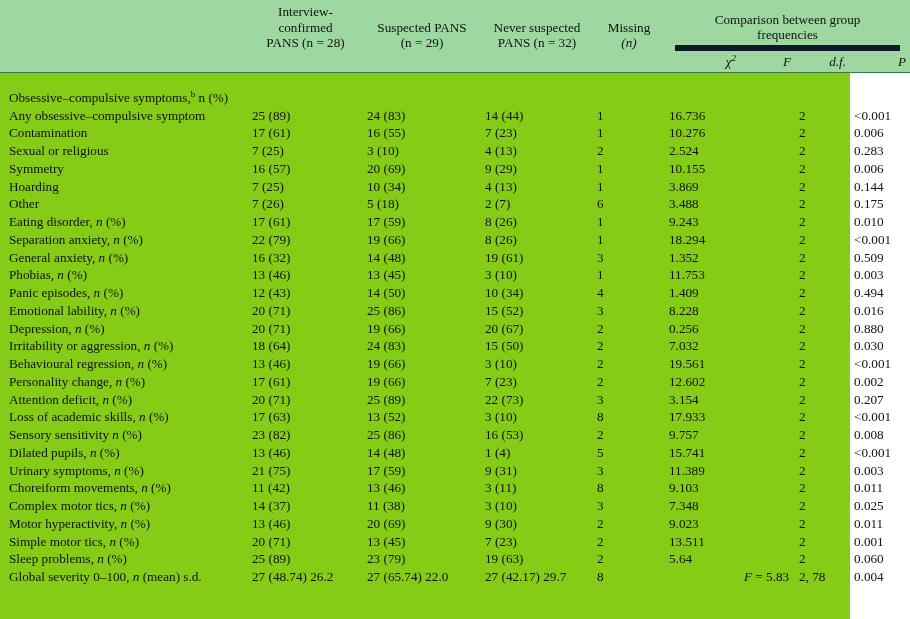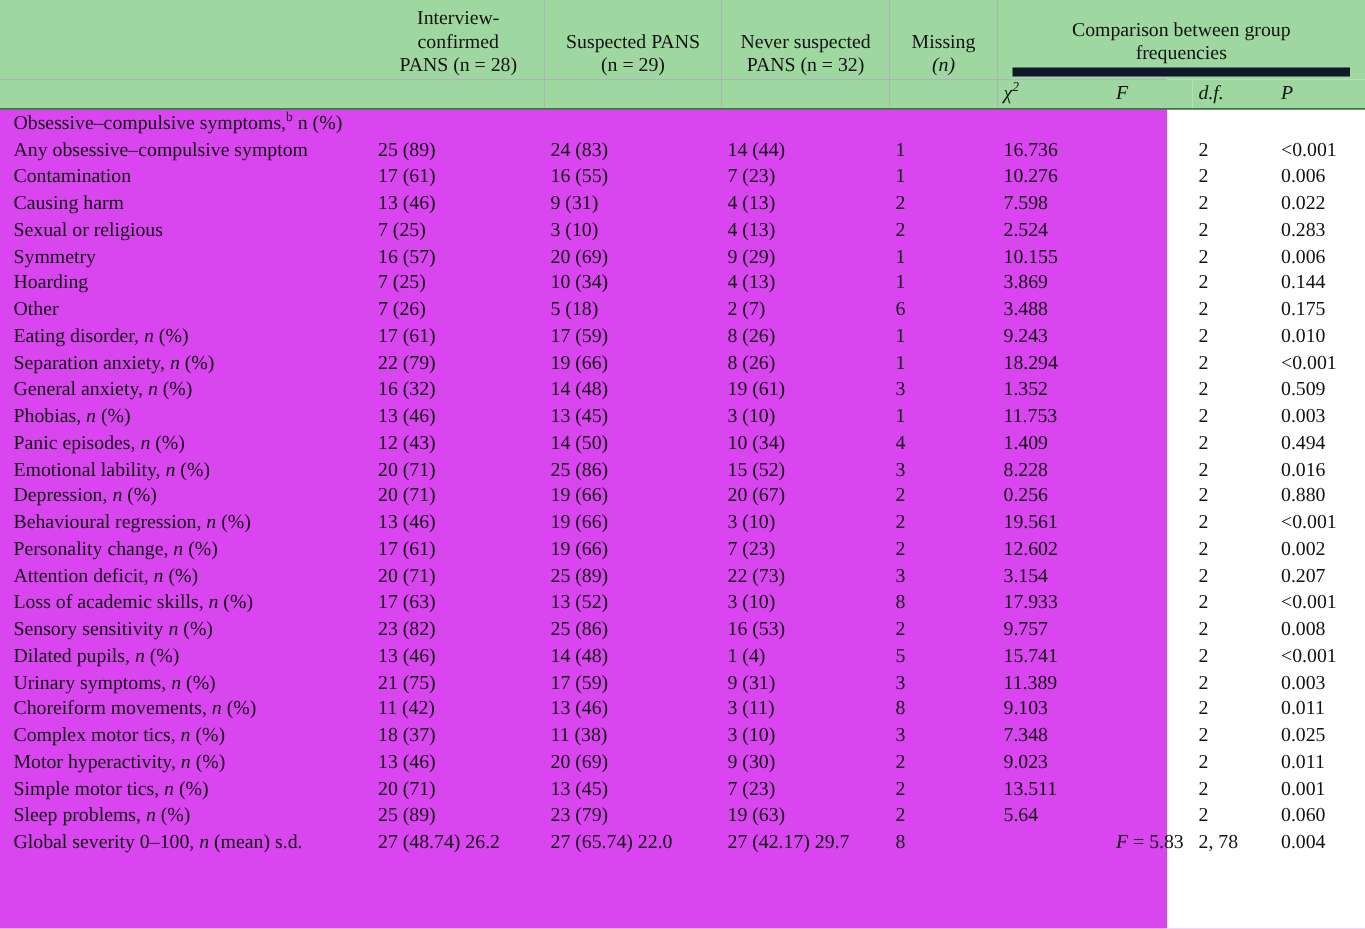--- a/index.html
+++ b/index.html
@@ -7,24 +7,24 @@
     padding: 0;
     background: #ffffff;
   }
   body {
     font-family: "Liberation Serif", serif;
     width: 910px;
     height: 619px;
     overflow: hidden;
   }
   .table-wrap {
-    width: 778px;
+    width: 850px;
     height: 619px;
     box-sizing: border-box;
-    background: #d946ef;
+    background: #84cc16;
   }
   table.data {
     border-collapse: collapse;
     width: 910px;
     table-layout: fixed;
     font-size: 13.2px;
     color: #111111;
   }
   
   thead tr.head-main th {
@@ -33,21 +33,21 @@
     padding: 4px 4px 2px 4px;
     font-weight: normal;
     text-align: center;
     line-height: 1.18;
   }
   thead tr.head-sub th {
     background: #9ed7a0;
     vertical-align: bottom;
     padding: 1px 4px 3px 4px;
     font-weight: normal;
-    text-align: left;
+    text-align: right;
     font-style: italic;
     line-height: 1.15;
   }
   .hdr-label {
     display: block;
   }
   .comparison-head {
     border-bottom: 6px solid #0f172a;
     padding-bottom: 2px;
     margin: 0 6px;
@@ -69,21 +69,21 @@
   }
   td.c-num {
     text-align: left;
   }
   td.c-chi, td.c-f, td.c-df, td.c-p {
     text-align: left;
   }
   .it { font-style: italic; }
   sup { font-size: 9px; vertical-align: super; line-height: 0; }
   tr.section-row td {
-    padding-top: 0;
+    padding-top: 16px;
   }
   .colw1 { width: 248px; }
   .colw2 { width: 115px; }
   .colw3 { width: 118px; }
   .colw4 { width: 112px; }
   .colw5 { width: 72px; }
   .colw6 { width: 75px; }
   .colw7 { width: 55px; }
   .colw8 { width: 55px; }
   .colw9 { width: 60px; }
@@ -170,31 +170,20 @@
           <td class="c-num">17 (61)</td>
           <td class="c-num">16 (55)</td>
           <td class="c-num">7 (23)</td>
           <td class="c-num">1</td>
           <td class="c-chi">10.276</td>
           <td class="c-f"></td>
           <td class="c-df">2</td>
           <td class="c-p">0.006</td>
         </tr>
         <tr>
-          <td class="c-label">Causing harm</td>
-          <td class="c-num">13 (46)</td>
-          <td class="c-num">9 (31)</td>
-          <td class="c-num">4 (13)</td>
-          <td class="c-num">2</td>
-          <td class="c-chi">7.598</td>
-          <td class="c-f"></td>
-          <td class="c-df">2</td>
-          <td class="c-p">0.022</td>
-        </tr>
-        <tr>
           <td class="c-label">Sexual or religious</td>
           <td class="c-num">7 (25)</td>
           <td class="c-num">3 (10)</td>
           <td class="c-num">4 (13)</td>
           <td class="c-num">2</td>
           <td class="c-chi">2.524</td>
           <td class="c-f"></td>
           <td class="c-df">2</td>
           <td class="c-p">0.283</td>
         </tr>
@@ -302,20 +291,31 @@
           <td class="c-num">20 (71)</td>
           <td class="c-num">19 (66)</td>
           <td class="c-num">20 (67)</td>
           <td class="c-num">2</td>
           <td class="c-chi">0.256</td>
           <td class="c-f"></td>
           <td class="c-df">2</td>
           <td class="c-p">0.880</td>
         </tr>
         <tr>
+          <td class="c-label">Irritability or aggression, <span class="it">n</span> (%)</td>
+          <td class="c-num">18 (64)</td>
+          <td class="c-num">24 (83)</td>
+          <td class="c-num">15 (50)</td>
+          <td class="c-num">2</td>
+          <td class="c-chi">7.032</td>
+          <td class="c-f"></td>
+          <td class="c-df">2</td>
+          <td class="c-p">0.030</td>
+        </tr>
+        <tr>
           <td class="c-label">Behavioural regression, <span class="it">n</span> (%)</td>
           <td class="c-num">13 (46)</td>
           <td class="c-num">19 (66)</td>
           <td class="c-num">3 (10)</td>
           <td class="c-num">2</td>
           <td class="c-chi">19.561</td>
           <td class="c-f"></td>
           <td class="c-df">2</td>
           <td class="c-p">&lt;0.001</td>
         </tr>
@@ -391,21 +391,21 @@
           <td class="c-num">13 (46)</td>
           <td class="c-num">3 (11)</td>
           <td class="c-num">8</td>
           <td class="c-chi">9.103</td>
           <td class="c-f"></td>
           <td class="c-df">2</td>
           <td class="c-p">0.011</td>
         </tr>
         <tr>
           <td class="c-label">Complex motor tics, <span class="it">n</span> (%)</td>
-          <td class="c-num">18 (37)</td>
+          <td class="c-num">14 (37)</td>
           <td class="c-num">11 (38)</td>
           <td class="c-num">3 (10)</td>
           <td class="c-num">3</td>
           <td class="c-chi">7.348</td>
           <td class="c-f"></td>
           <td class="c-df">2</td>
           <td class="c-p">0.025</td>
         </tr>
         <tr>
           <td class="c-label">Motor hyperactivity, <span class="it">n</span> (%)</td>

